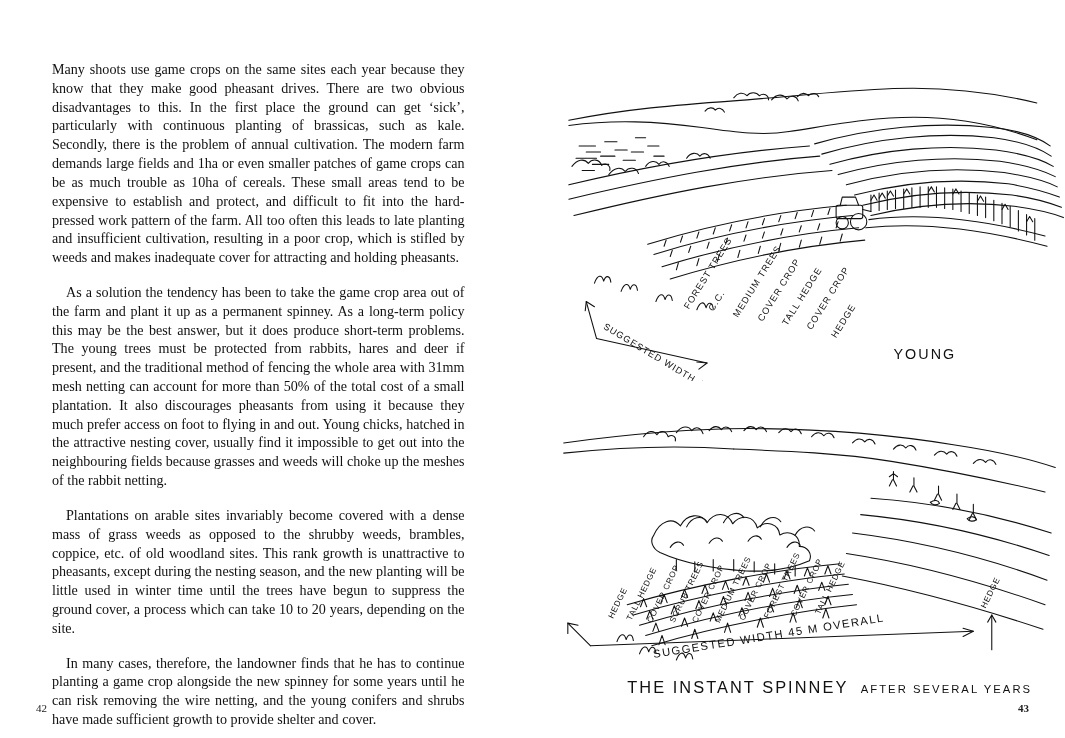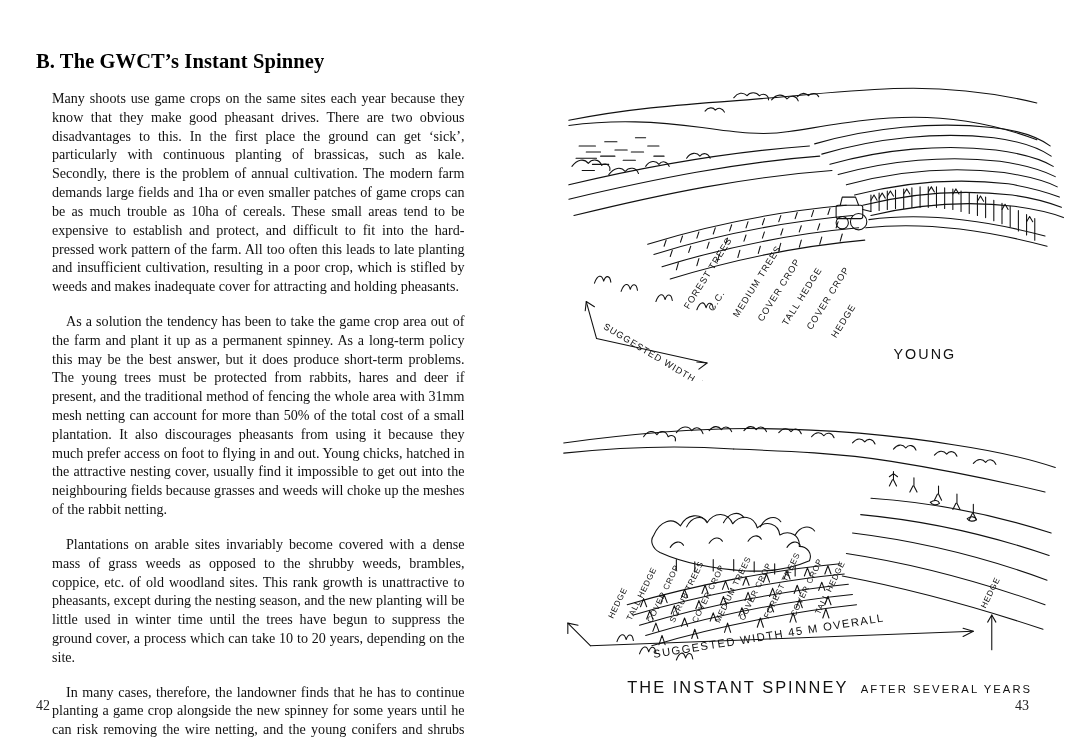--- a/index.html
+++ b/index.html
@@ -50,25 +50,25 @@
     text-justify: inter-word;
     hyphens: auto;
     color: #111;
   }
   .body-text p + p {
     text-indent: 14px;
   }
   .folio {
     position: absolute;
     bottom: 24px;
-    font-size: 14px;
+    font-size: 11px;
     color: #222;
   }
   .folio-left { left: 36px; }
-  .folio-right { right: 36px; }
+  .folio-right { right: 36px; font-weight: bold; }
 
   
   .illus {
     position: absolute;
     left: 0;
     width: 100%;
   }
   .illus svg { display: block; width: 100%; height: auto; }
   .illus-top { top: 64px; }
   .illus-bottom { top: 404px; }
@@ -83,21 +83,20 @@
     fill: #111;
   }
   .ink { stroke: #111; fill: none; stroke-linecap: round; stroke-linejoin: round; }
 </style>
 </head>
 <body>
 
 <div class="spread">
 
   <div class="page page-left">
-    <h1 class="heading">B. The GWCT’s Instant Spinney</h1>
     <div class="body-text">
       <p>Many shoots use game crops on the same sites each year because they know that they make good pheasant drives. There are two obvious disadvantages to this. In the first place the ground can get ‘sick’, particularly with continuous planting of brassicas, such as kale. Secondly, there is the problem of annual cultivation. The modern farm demands large fields and 1ha or even smaller patches of game crops can be as much trouble as 10ha of cereals. These small areas tend to be expensive to establish and protect, and difficult to fit into the hard-pressed work pattern of the farm. All too often this leads to late planting and insufficient cultivation, resulting in a poor crop, which is stifled by weeds and makes inadequate cover for attracting and holding pheasants.</p>
       <p>As a solution the tendency has been to take the game crop area out of the farm and plant it up as a permanent spinney. As a long-term policy this may be the best answer, but it does produce short-term problems. The young trees must be protected from rabbits, hares and deer if present, and the traditional method of fencing the whole area with 31mm mesh netting can account for more than 50% of the total cost of a small plantation. It also discourages pheasants from using it because they much prefer access on foot to flying in and out. Young chicks, hatched in the attractive nesting cover, usually find it impossible to get out into the neighbouring fields because grasses and weeds will choke up the meshes of the rabbit netting.</p>
       <p>Plantations on arable sites invariably become covered with a dense mass of grass weeds as opposed to the shrubby weeds, brambles, coppice, etc. of old woodland sites. This rank growth is unattractive to pheasants, except during the nesting season, and the new planting will be little used in winter time until the trees have begun to suppress the ground cover, a process which can take 10 to 20 years, depending on the site.</p>
       <p>In many cases, therefore, the landowner finds that he has to continue planting a game crop alongside the new spinney for some years until he can risk removing the wire netting, and the young conifers and shrubs have made sufficient growth to provide shelter and cover.</p>
     </div>
     <div class="folio folio-left">42</div>
   </div>
 
   <div class="page page-right">

